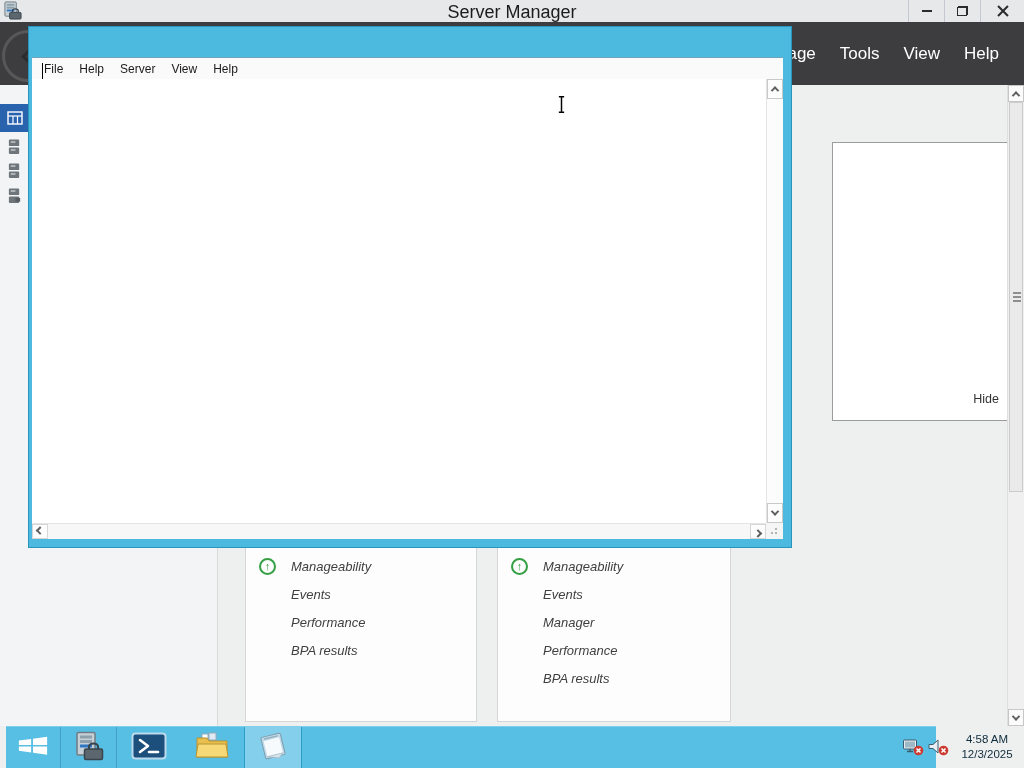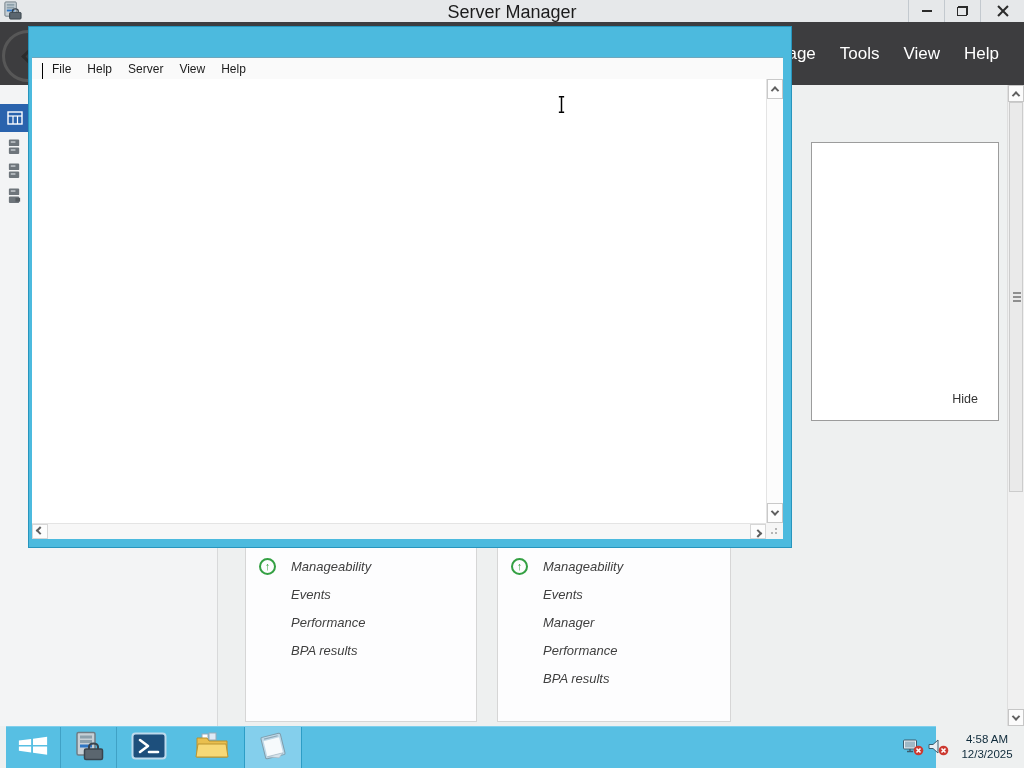--- a/index.html
+++ b/index.html
@@ -37,21 +37,21 @@
   .nav-sel { position:absolute; left:0; top:19px; width:218px; height:28px; background:#2a63ad; }
   .nav-ico { position:absolute; left:7px; width:16px; height:19px; }
 
   .tile { position:absolute; background:#fdfdfe; border:1px solid #d6d6d6; z-index:1; }
   .tile-list { position:absolute; left:0; right:0;font-style:italic; }
   .trow { display:flex; align-items:center; height:28px; padding-left:13px; font-size:13px; color:#3f3f3f; }
   .uparrow { width:17px; height:17px; border:2px solid #34a043; border-radius:50%; margin-right:15px; color:#2f9e38; font-size:11px; font-weight:bold; line-height:13px; text-align:center; flex:0 0 auto; }
   .uparrow::after { content:"\2191"; }
   .icon-spacer { width:17px; margin-right:15px; flex:0 0 auto; }
 
-  .flyout { position:absolute; left:811px; top:142px; width:188px; height:279px; background:#fff; border:1px solid #9c9c9c; z-index:1; }
+  .flyout { position:absolute; left:832px; top:142px; width:188px; height:279px; background:#fff; border:1px solid #9c9c9c; z-index:1; }
   .hide-link { position:absolute; right:20px; bottom:14px; font-size:12.5px; color:#333; cursor:default; }
 
   .sm-scroll { position:absolute; left:1007px; top:85px; width:17px; height:641px; background:#f0f0f0; border-left:1px solid #dedede; z-index:1; }
   .scroll-btn { position:absolute; left:0; width:16px; height:17px; background:#fbfbfb; border:1px solid #c6c6c6; display:flex; align-items:center; justify-content:center; }
   .chev.gray { border-color:#5f5f5f; }
   .sm-thumb { position:absolute; left:1px; top:17px; width:14px; height:390px; background:#eaeaea; border:1px solid #cccccc; }
   .grip { position:absolute; left:3px; top:50%; margin-top:-5px; }
   .grip div { width:8px; height:2px; background:#8f8f8f; margin-bottom:2px; }
 
   
@@ -64,21 +64,21 @@
   .np-btn:first-child { border-left-width:1px; }
   .np-btn.min, .np-btn.max { width:28px; background:#4cbade; }
   .np-btn.close { width:40px; background:#cf5349; }
   .np-minbar { width:9px; height:3px; background:#13242e; }
   .np-maxbox { width:9px; height:8px; border:2px solid #13242e; }
   .np-x { position:relative; width:11px; height:11px; }
   .np-x::before,.np-x::after { content:""; position:absolute; left:4.5px; top:-1px; width:2.5px; height:13px; background:#1a2630; }
   .np-x::before { transform:rotate(45deg); } .np-x::after { transform:rotate(-45deg); }
 
   .np-client { position:absolute; left:3px; right:8px; top:30px; bottom:8px; background:#fff; border-top:1px solid #6ea7bd; }
-  .np-menubar { position:absolute; left:0; right:0; top:0; height:21px; background:#fafafa; display:flex; align-items:center; padding-left:12px; }
+  .np-menubar { position:absolute; left:0; right:0; top:0; height:21px; background:#fafafa; display:flex; align-items:center; padding-left:4px; }
   .np-menu-item { font-size:12px; color:#1c1c1c; padding:0 8px; }
   .np-text { position:absolute; left:0; right:17px; top:21px; bottom:16px; background:#fff; }
   .np-caret { position:absolute; left:10px; top:5px; width:1px; height:16px; background:#000; }
   .np-vscroll { position:absolute; right:0; top:21px; bottom:16px; width:17px; background:#fcfcfc; border-left:1px solid #e4e4e4; }
   .np-vbtn { position:absolute; left:0; width:16px; height:20px; background:#fdfdfd; border:1px solid #c9c9c9; display:flex; align-items:center; justify-content:center; }
   .np-hscroll { position:absolute; left:0; right:17px; bottom:0; height:16px; background:#f7f7f7; border-top:1px solid #e4e4e4; }
   .np-hbtn { position:absolute; top:0; width:16px; height:15px; background:#fdfdfd; border:1px solid #d6d6d6; display:flex; align-items:center; justify-content:center; }
   .np-corner { position:absolute; right:0; bottom:0; width:17px; height:16px; background:#f5f5f5; }
   .np-corner i { position:absolute; width:2px; height:2px; background:#b5b5b5; }
 

